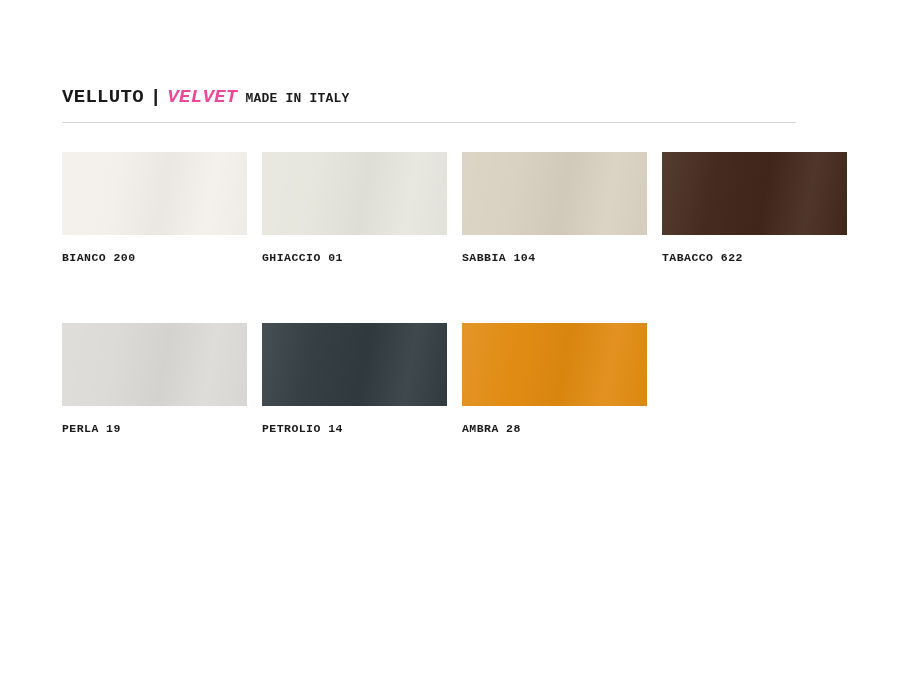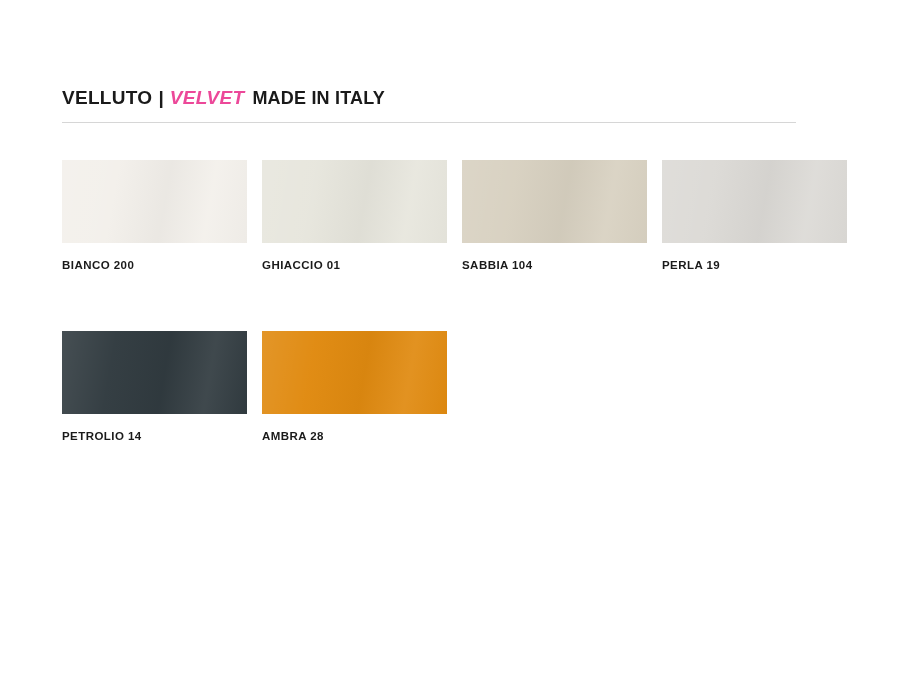--- a/index.html
+++ b/index.html
@@ -14,20 +14,21 @@
     color: #1a1a1a;
     -webkit-font-smoothing: antialiased;
     overflow: hidden;
   }
 
   .page {
     position: relative;
     width: 875px;
     height: 687px;
     box-sizing: border-box;
+    font-family: Liberation Mono, monospace;
   }
 
   
   .header {
     position: absolute;
     left: 62px;
     top: 88px;
     width: 734px;
   }
   .title-line {
@@ -49,40 +50,40 @@
     padding: 0 6px;
   }
   .title-alt {
     font-size: 19px;
     font-weight: bold;
     font-style: italic;
     letter-spacing: 0.3px;
     color: #ec4899;
   }
   .title-sub {
-    font-size: 18px;
+    font-size: 13px;
     font-weight: bold;
     letter-spacing: 0.2px;
     color: #1a1a1a;
     padding-left: 8px;
   }
   .rule {
     position: absolute;
     left: 62px;
     top: 122px;
     width: 734px;
     height: 1px;
     background: #d6d6d6;
   }
 
   
   .grid {
     position: absolute;
     left: 62px;
-    top: 160px;
+    top: 152px;
     width: 786px;
     display: grid;
     grid-template-columns: repeat(4, 185px);
     column-gap: 15px;
     row-gap: 59px;
   }
   .swatch-cell {
     width: 185px;
   }
   .swatch-chip {
@@ -139,20 +140,24 @@
       </div>
       <div class="swatch-cell">
         <div class="swatch-chip" style="background-color: rgb(231, 230, 221);"></div>
         <div class="swatch-label">GHIACCIO 01</div>
       </div>
       <div class="swatch-cell">
         <div class="swatch-chip" style="background-color: rgb(216, 209, 193);"></div>
         <div class="swatch-label">SABBIA 104</div>
       </div>
       <div class="swatch-cell">
+        <div class="swatch-chip" style="background-color: rgb(66, 39, 27);"></div>
+        <div class="swatch-label">TABACCO 622</div>
+      </div>
+      <div class="swatch-cell">
         <div class="swatch-chip" style="background-color: rgb(220, 218, 214);"></div>
         <div class="swatch-label">PERLA 19</div>
       </div>
       <div class="swatch-cell">
         <div class="swatch-chip" style="background-color: rgb(49, 59, 64);"></div>
         <div class="swatch-label">PETROLIO 14</div>
       </div>
       <div class="swatch-cell">
         <div class="swatch-chip" style="background-color: rgb(224, 138, 16);"></div>
         <div class="swatch-label">AMBRA 28</div>

